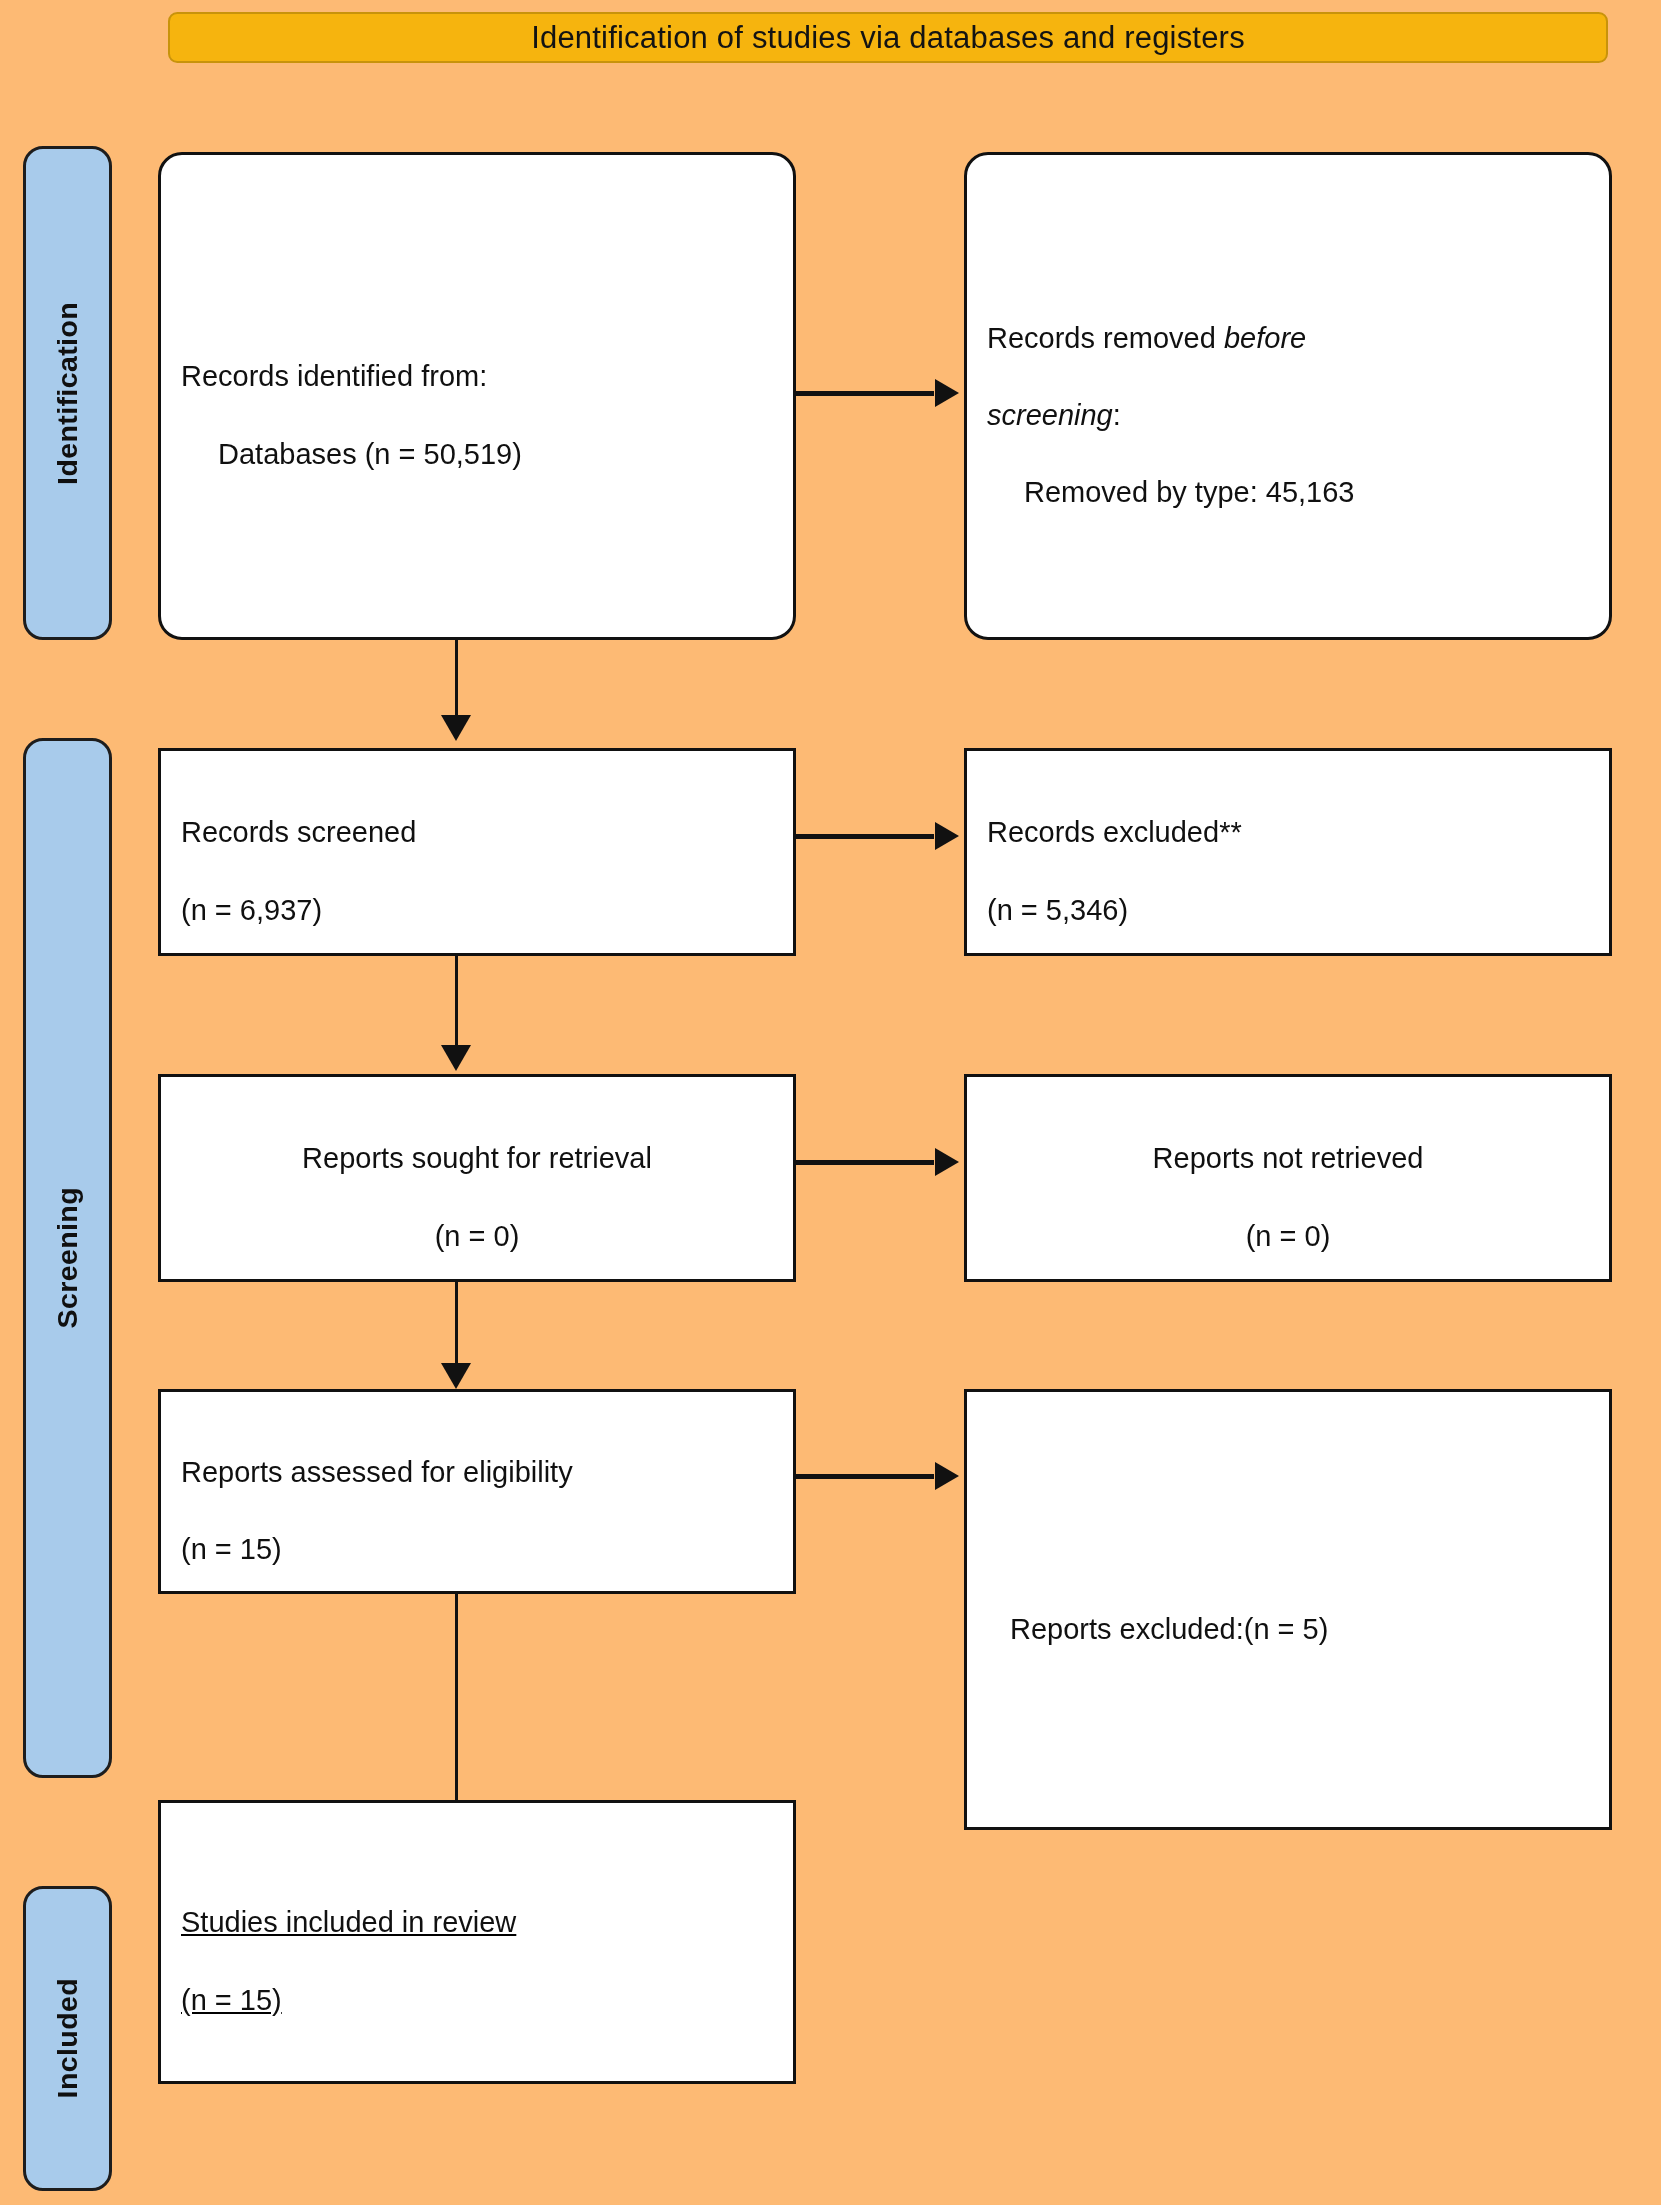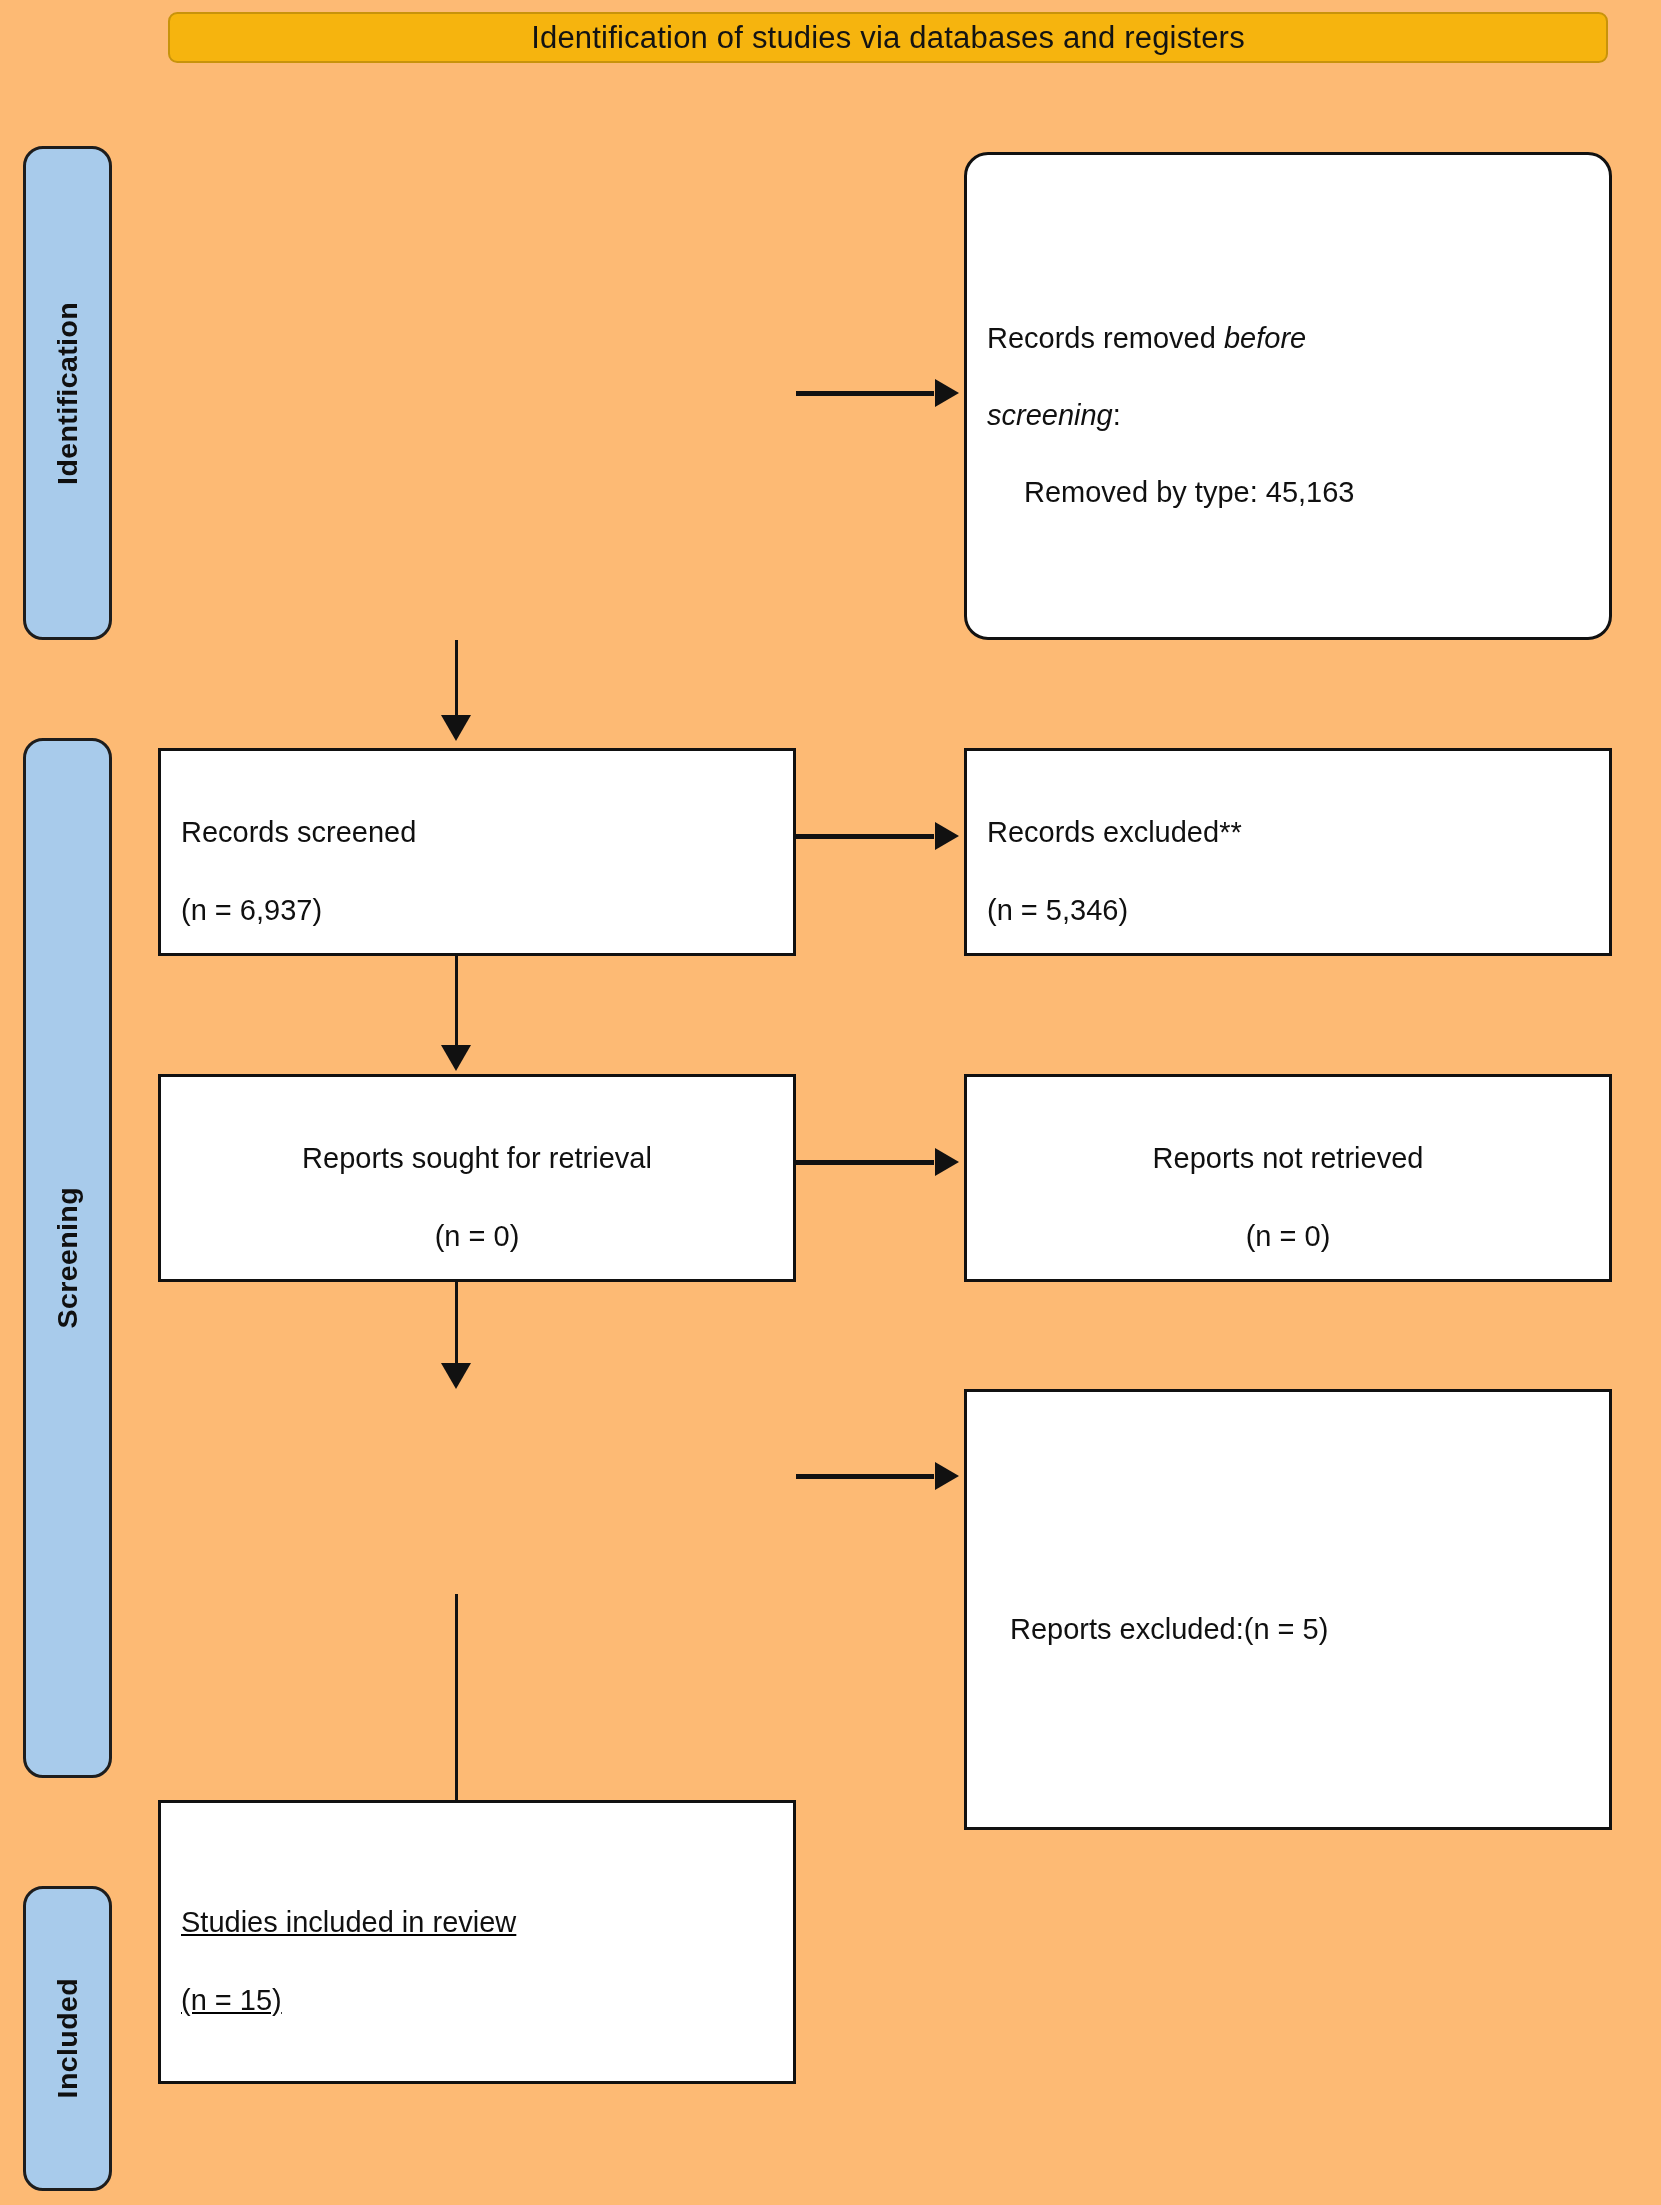--- a/index.html
+++ b/index.html
@@ -130,20 +130,26 @@
   </div>
 
   <div class="stage stage-screening">
     <span class="stage-label">Screening</span>
   </div>
 
   <div class="stage stage-included">
     <span class="stage-label">Included</span>
   </div>
 
+  <div class="box col-left row1">
+    <div class="box-text">
+      <span>Records identified from:</span><br>
+      <span class="indent"></span><span>Databases (n = 50,519)</span>
+    </div>
+  </div>
 
   <div class="box col-right row1">
     <div class="box-text">
       <span>Records removed </span><span class="ital">before</span><br>
       <span class="ital">screening</span><span>:</span><br>
       <span class="indent"></span><span>Removed by type: 45,163</span>
     </div>
   </div>
 
   <div class="hline" style="left:796px; top:391px; width:138px;"></div>
@@ -185,20 +191,26 @@
       <span>(n = 0)</span>
     </div>
   </div>
 
   <div class="hline" style="left:796px; top:1160px; width:138px;"></div>
   <div class="arrow-right" style="left:935px; top:1148px;"></div>
 
   <div class="vline" style="left:455px; top:1281px; height:85px;"></div>
   <div class="arrow-down" style="left:441px; top:1363px;"></div>
 
+  <div class="box col-left row4">
+    <div class="box-text">
+      <span>Reports assessed for eligibility</span><br>
+      <span>(n = 15)</span>
+    </div>
+  </div>
 
   <div class="box col-right row4-tall">
     <div class="box-text">
       <span>Reports excluded:(n = 5)</span>
     </div>
   </div>
 
   <div class="hline" style="left:796px; top:1474px; width:138px;"></div>
   <div class="arrow-right" style="left:935px; top:1462px;"></div>
 

